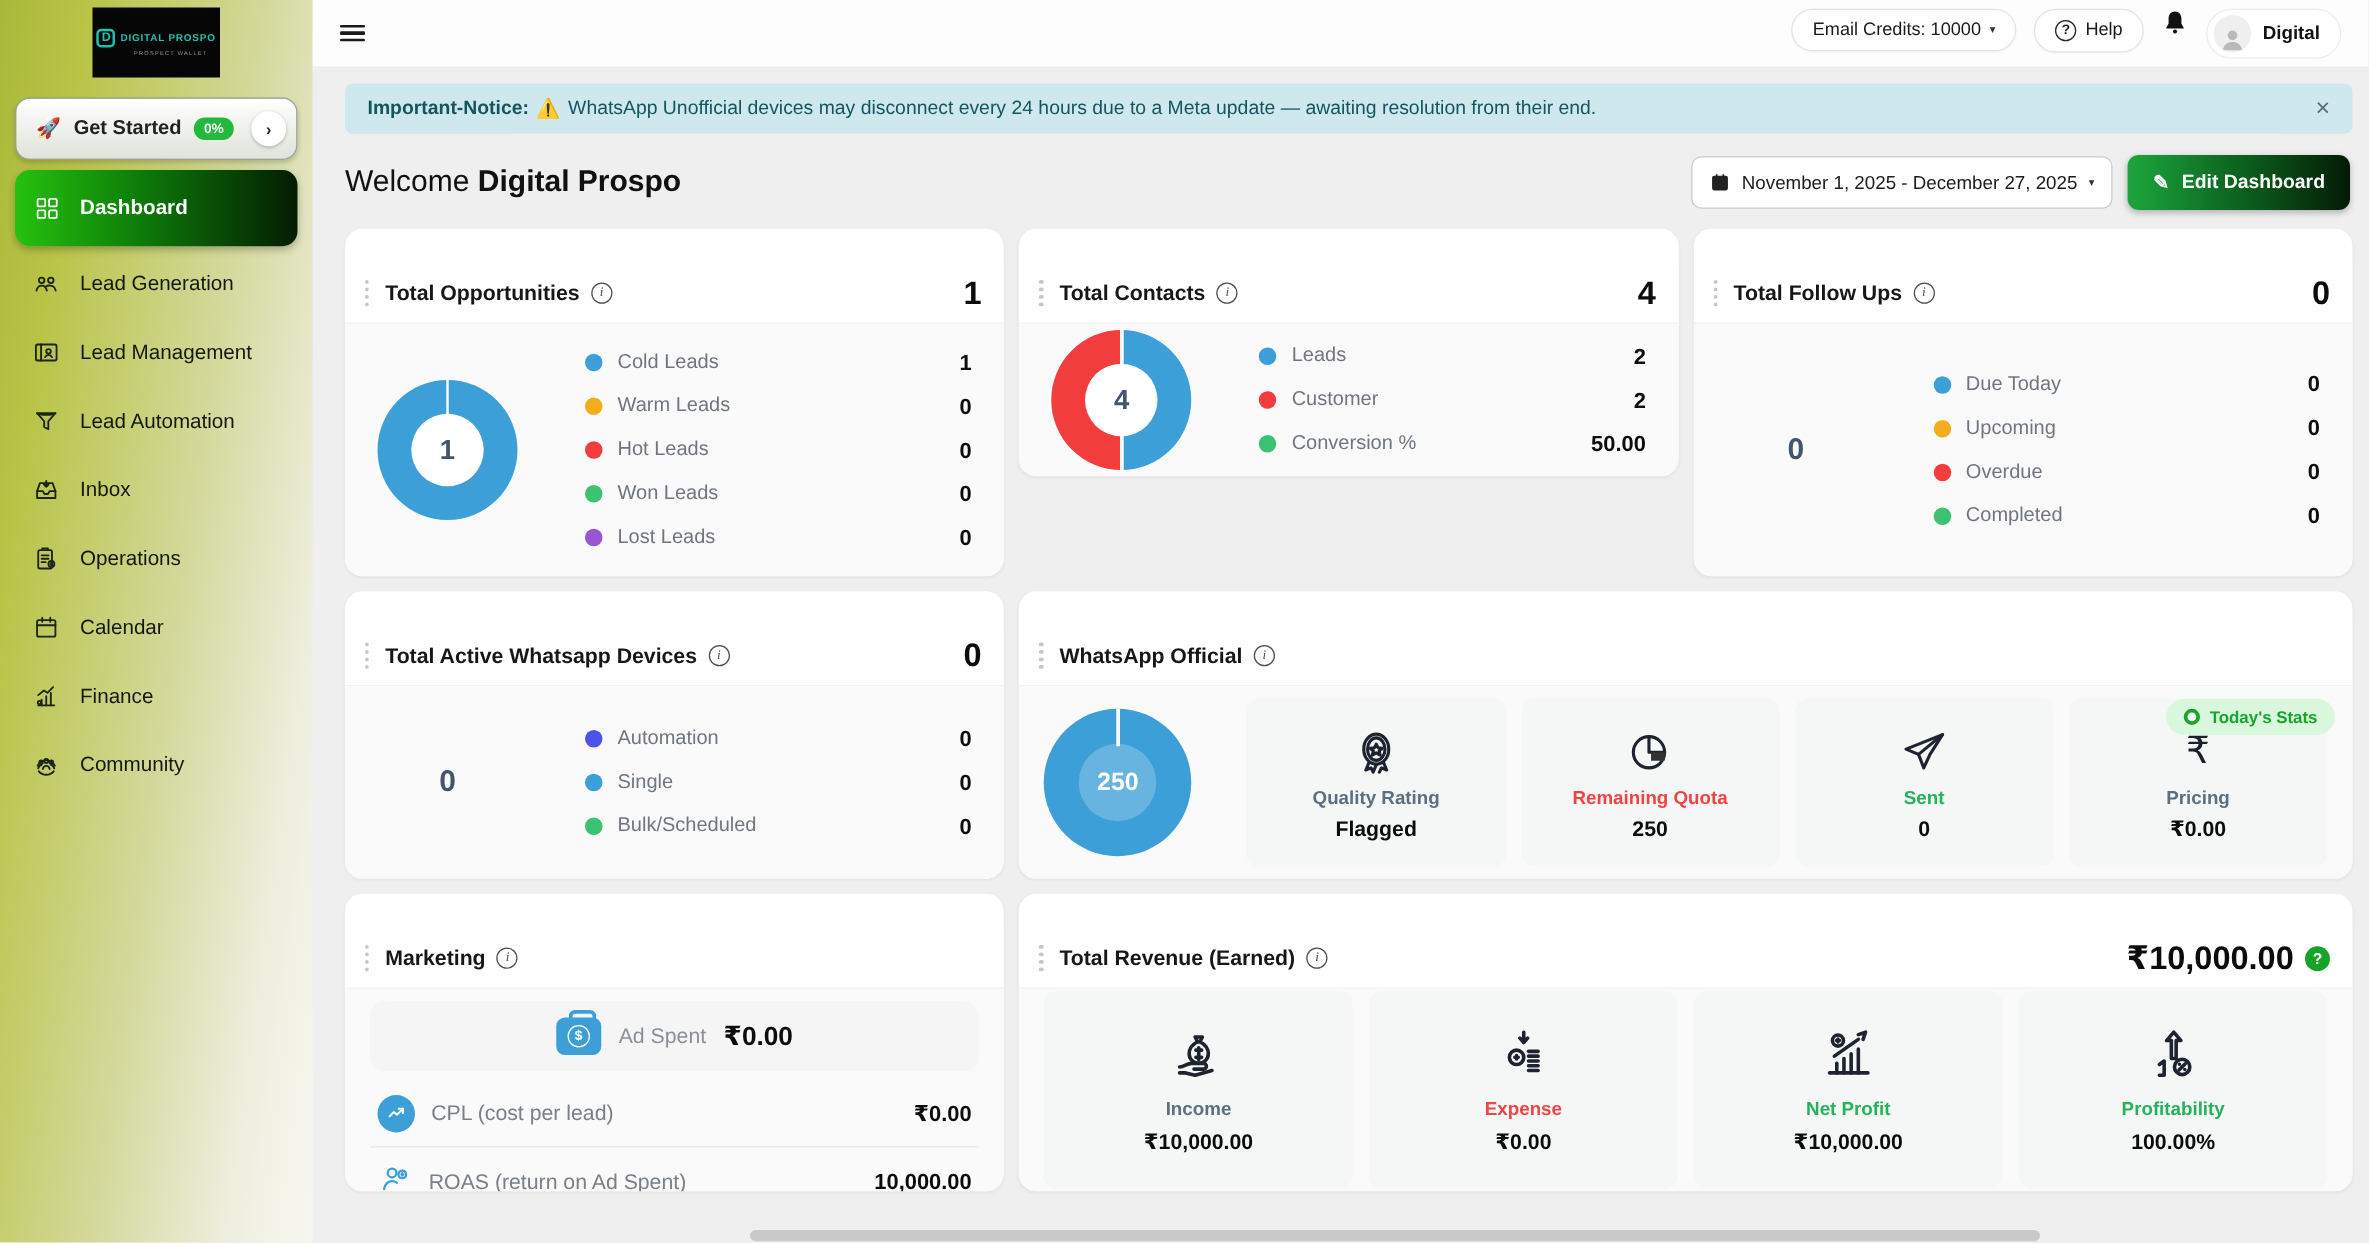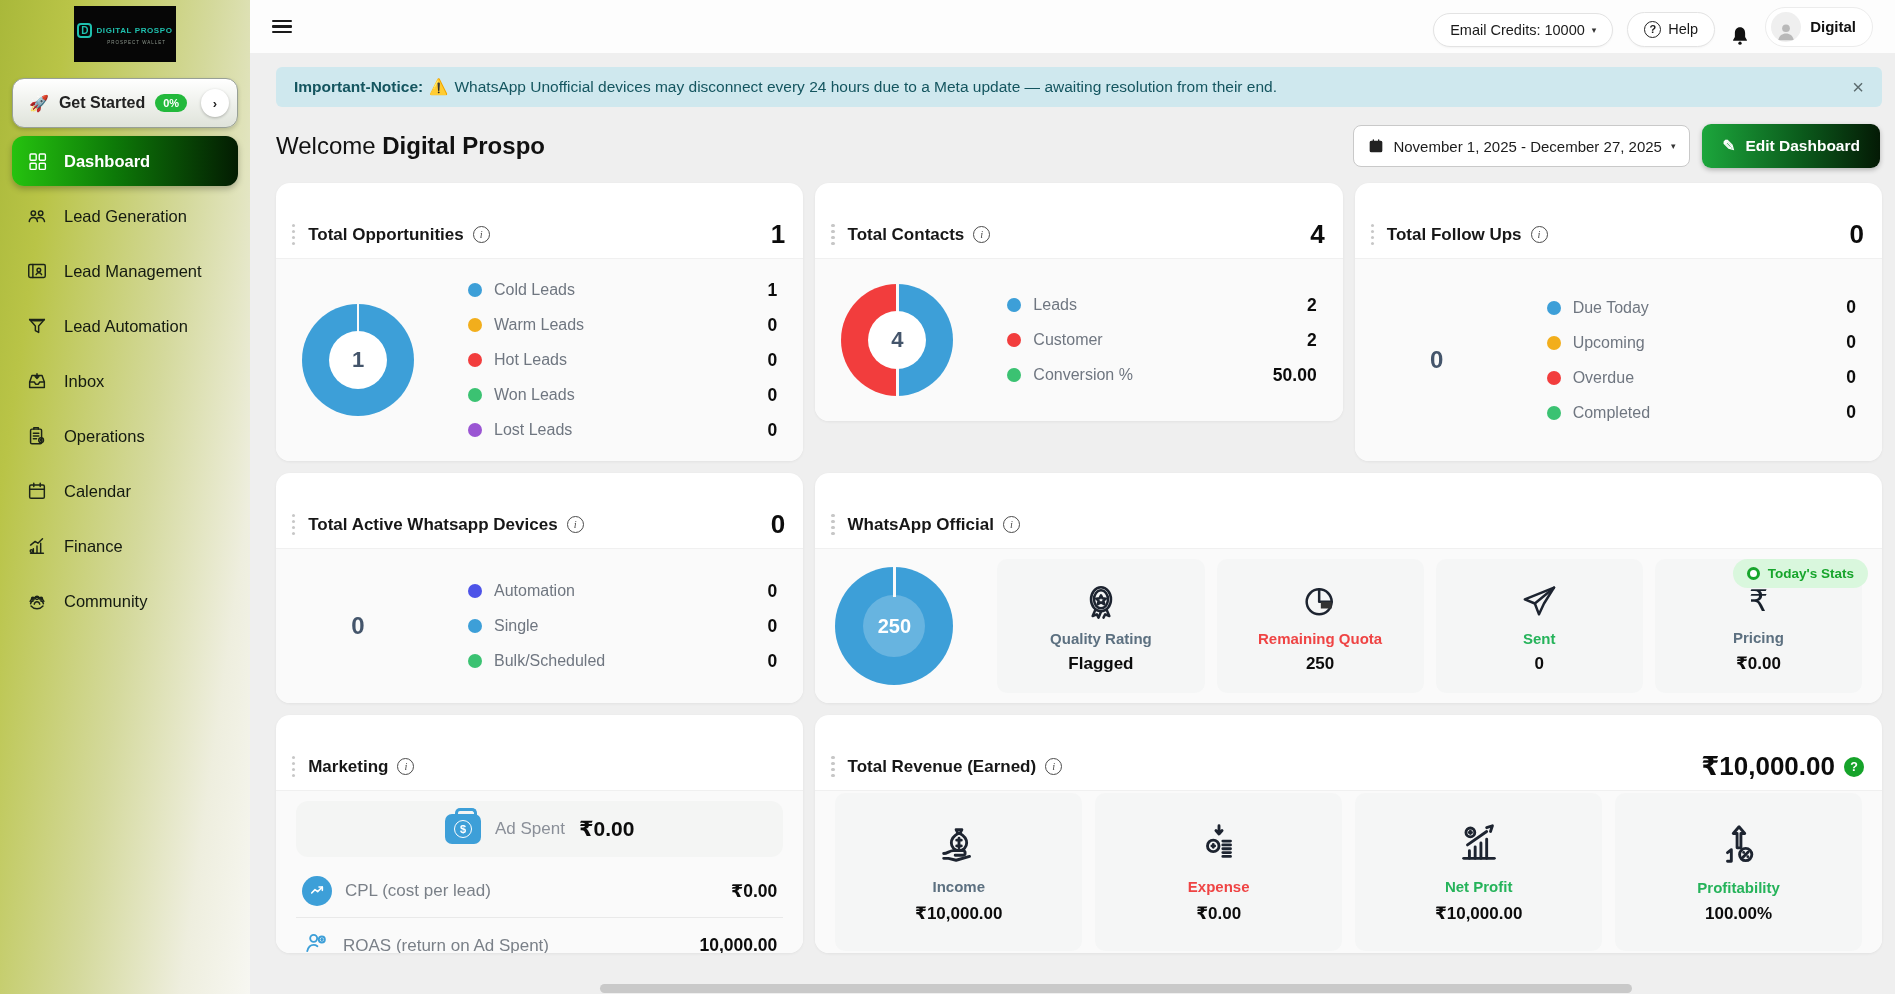--- a/index.html
+++ b/index.html
@@ -18,30 +18,30 @@
   .logo-tag { color:#8d978d; font-size:4.5px; letter-spacing:1px; align-self:flex-end; margin-right:10px; }
   .get-started { margin:16px 12px 8px 12px; height:50px; border-radius:12px; border:1px solid #98a097;
     background:linear-gradient(180deg,#ffffff,#dfe3da); box-shadow:0 2px 4px rgba(0,0,0,.18);
     display:flex; align-items:center; padding:0 8px 0 16px; gap:10px; cursor:pointer; }
   .gs-label { font-size:16px; font-weight:600; color:#222; }
   .gs-badge { background:#23b93c; color:#fff; font-size:11px; font-weight:bold; border-radius:999px; padding:3px 8px; }
   .gs-next { margin-left:auto; width:28px; height:28px; border-radius:50%; background:#fff; box-shadow:0 1px 3px rgba(0,0,0,.25); display:flex; align-items:center; justify-content:center; font-size:13px; font-weight:bold; color:#222; }
   .nav { margin-top:2px; }
   .nav-item { display:flex; align-items:center; gap:16px; height:50px; padding:0 14px 0 26px; font-size:16.5px; color:#141a10; cursor:pointer; margin:0 0 5px 0; }
   .nav-item .ic { width:22px; height:22px; flex:0 0 22px; display:flex; align-items:center; justify-content:center; }
-  .nav-item.active { margin:0 12px 5px 12px; padding:0 14px; height:50px; border-radius:12px;
+  .nav-item.active { margin:0 12px 5px 12px; padding:0 14px; height:61px; border-radius:12px;
     background:linear-gradient(90deg,#25c20f 0%,#0d7a08 45%,#031c02 100%); color:#fff; font-weight:600; box-shadow:0 3px 6px rgba(0,0,0,.25); }
   svg.oi { stroke:#1c2418; stroke-width:1.6; fill:none; stroke-linecap:round; stroke-linejoin:round; }
   .active svg.oi { stroke:#ffffff; }
 
   
   .topbar { position:absolute; left:250px; top:0; width:1645px; height:53px; background:#fdfdfd; display:flex; align-items:center; padding:0 22px; z-index:4; }
   .hamburger { width:20px; cursor:pointer; }
   .hamburger i { display:block; height:2.6px; background:#1a1a1a; margin:3px 0; border-radius:1px; }
-  .top-right { margin-left:auto; display:flex; align-items:flex-end; gap:14px; }
+  .top-right { margin-left:auto; display:flex; align-items:flex-start; gap:14px; }
   .pill { border:1px solid #e3e3e3; background:#fff; border-radius:999px; padding:8px 16px; font-size:14.5px; color:#1a1a1a; display:flex; align-items:center; gap:7px; cursor:pointer; box-shadow:0 1px 2px rgba(0,0,0,.04); }
   .caret { font-size:9px; color:#333; }
   .q-ring { width:17px; height:17px; border:1.6px solid #222; border-radius:50%; font-size:11px; font-weight:bold; display:flex; align-items:center; justify-content:center; }
   .bell { cursor:pointer; display:flex; }
   .avatar-pill { border:1px solid #ececec; background:#fff; border-radius:999px; padding:4px 16px 4px 5px; display:flex; align-items:center; gap:9px; font-size:15px; font-weight:600; cursor:pointer; }
   .avatar { width:30px; height:30px; border-radius:50%; background:#efefef; display:flex; align-items:flex-end; justify-content:center; overflow:hidden; }
 
   
   .main { position:absolute; left:250px; top:53px; width:1645px; height:941px; background:#efefef; padding:14px 13px 0 26px; }
   .banner { background:#cfe8ee; border-radius:6px; height:40px; display:flex; align-items:center; padding:0 18px; font-size:15.5px; color:#14555f; gap:6px; }
@@ -339,21 +339,21 @@
               </div>
             <div class="lg-row">
                 <span class="lg-dot" style="background:#9a55d3"></span>
                 <span class="lg-label">Lost Leads</span>
                 <b class="lg-val">0</b>
               </div>
           </div>
         </div>
       </section>
 
-      <section class="card" style="height:238px;">
+      <section class="card" style="height:198px;">
         <div class="card-head">
           <span class="drag">
               <i></i>
               <i></i>
               <i></i>
               <i></i>
             </span>
           <span class="c-title">Total Contacts</span>
           <span class="info">i</span>
           <b class="c-total">4</b>

